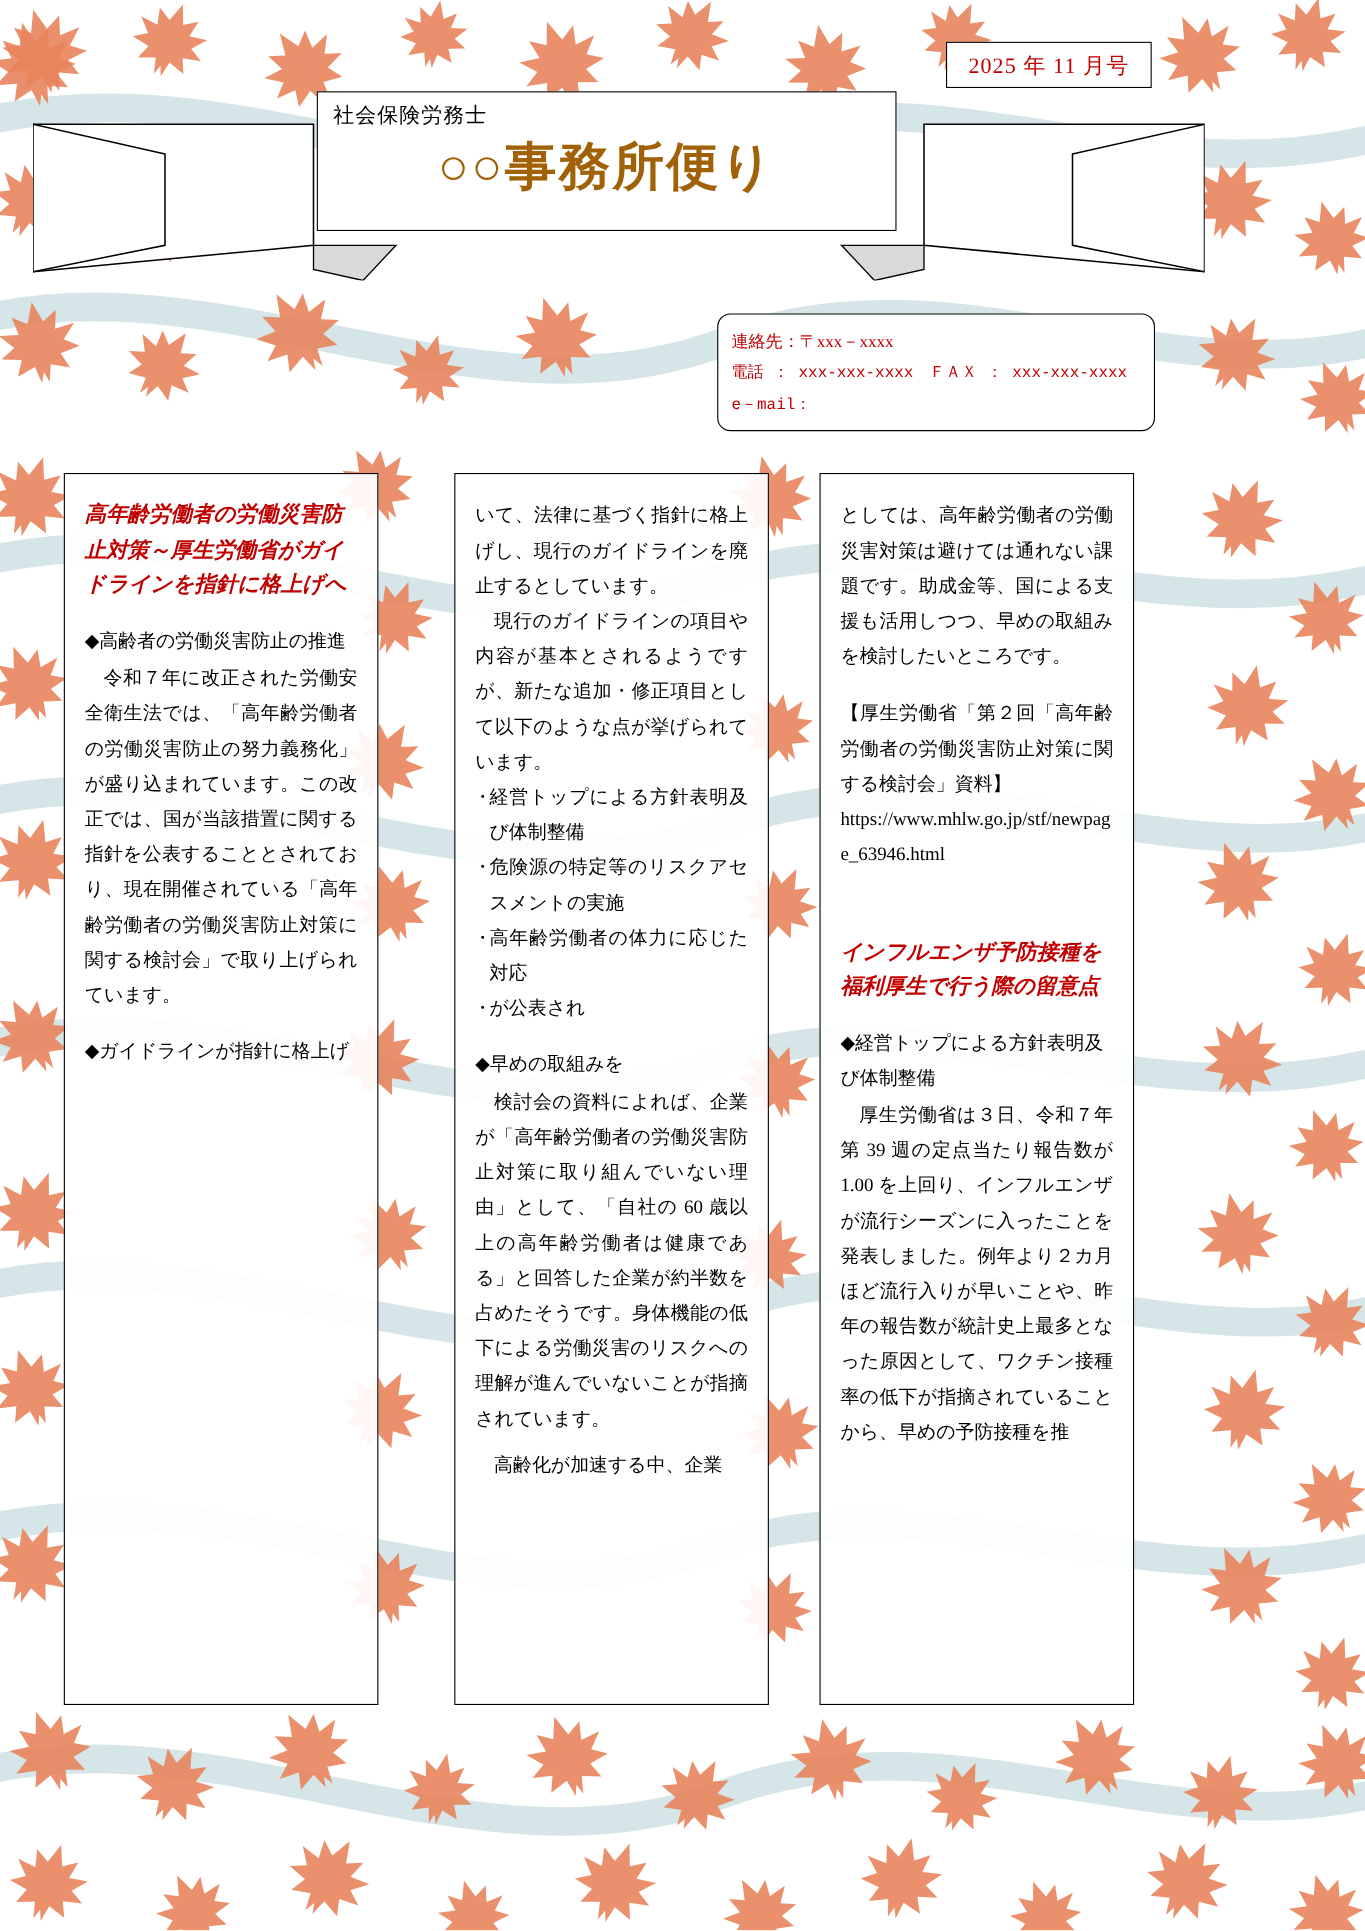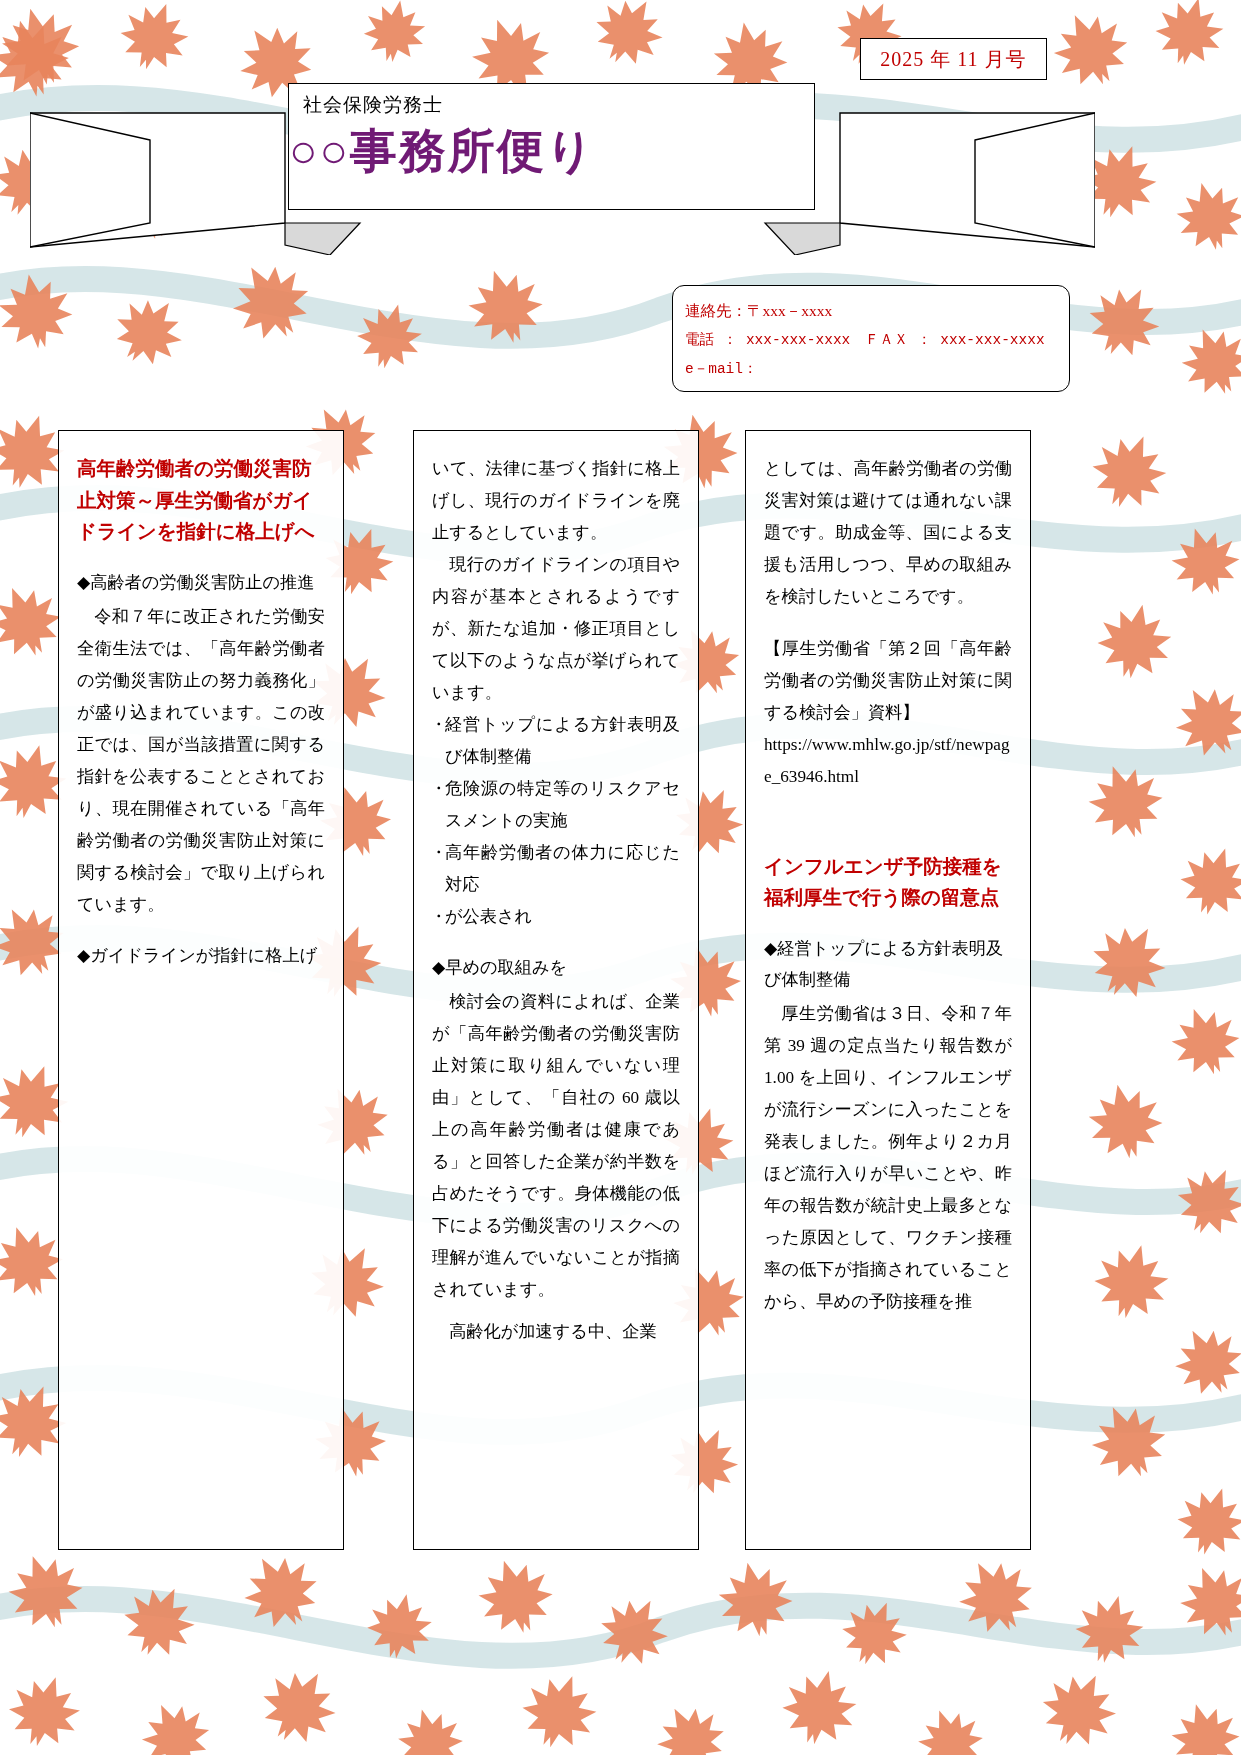--- a/index.html
+++ b/index.html
@@ -76,30 +76,31 @@
     left: 14px;
     font-size: 19px;
     color: #000;
     letter-spacing: 1px;
   }
   .title-main {
     position: absolute;
     top: 36px;
     left: 0;
     width: 100%;
+    text-align: center;
     font-size: 47px;
-    color: #701a75;
+    color: #a16207;
     font-weight: bold;
     letter-spacing: 2px;
   }
 
   .contact-box {
     position: absolute;
     top: 285px;
-    left: 672px;
+    left: 652px;
     width: 398px;
     height: 107px;
     border: 1.4px solid #000;
     border-radius: 12px;
     background: #fff;
     z-index: 6;
     color: #c00000;
     font-size: 15.5px;
     padding: 9px 12px 0 12px;
     box-sizing: border-box;
@@ -128,20 +129,21 @@
   .col2 { left: 413px; }
   .col3 { left: 745px; }
 
   .sec-title {
     color: #c00000;
     font-weight: bold;
     font-size: 19.5px;
     line-height: 1.62;
     margin: 0 0 20px 0;
     font-family: "Liberation Sans", "DejaVu Sans", sans-serif;
+    font-style: italic;
   }
   .sec-title.mid { margin-top: 38px; }
 
   .head {
     margin: 0 0 2px 0;
     line-height: 1.8;
   }
   p.body {
     margin: 0 0 0 0;
     text-indent: 1em;

